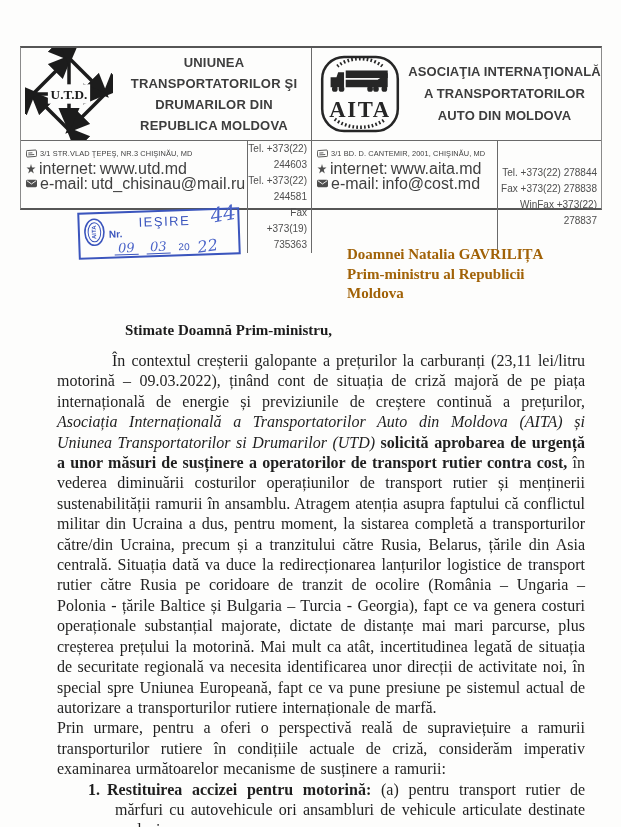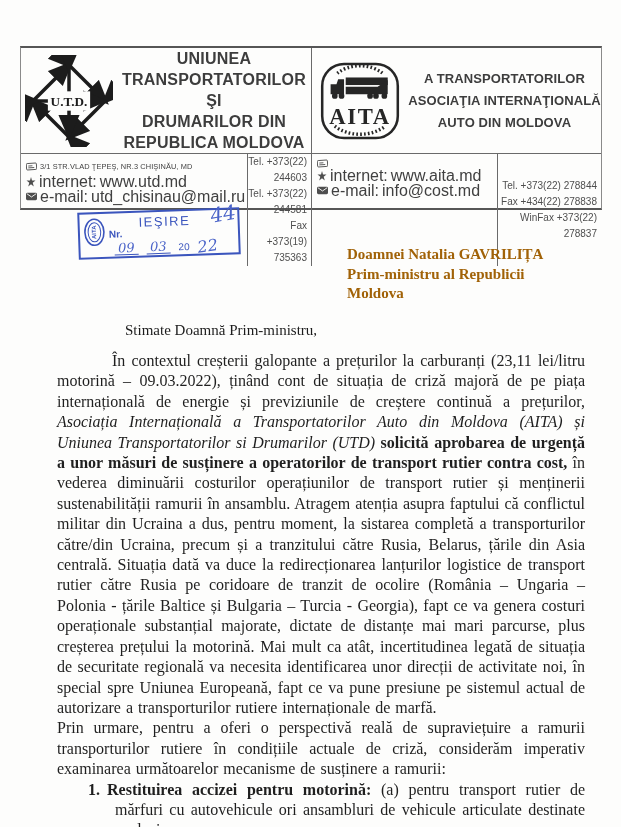--- a/index.html
+++ b/index.html
@@ -19,21 +19,21 @@
   .lh-row-top{display:flex;height:109px;border-bottom:1.5px solid #6a6a6a;}
   .lh-row-bottom{display:flex;flex:1;}
   .lh-half{width:290px;display:flex;box-sizing:border-box;}
   .lh-half.right{border-left:1.5px solid #6a6a6a;}
   .org-logo{width:96px;display:flex;align-items:center;justify-content:center;}
   .org-logo svg{display:block;}
   .org-name{
     flex:1;display:flex;flex-direction:column;align-items:center;justify-content:center;
     font-weight:bold;color:#3d3d3d;text-align:center;
   }
-  .org-name.utd{font-size:16px;line-height:21px;letter-spacing:.2px;}
+  .org-name.utd{font-size:13px;line-height:21px;letter-spacing:.2px;}
   .org-name.aita{font-size:13px;line-height:22px;letter-spacing:.1px;}
   .contact-block{
     flex:1;padding:5px 2px 2px 5px;box-sizing:border-box;color:#404040;
   }
   .contact-line{display:flex;align-items:center;gap:3px;line-height:15px;white-space:nowrap;}
   .contact-line .addr{font-size:7.4px;letter-spacing:.1px;}
   .contact-line .val{font-size:16px;}
   .phone-block{
     width:106px;box-sizing:border-box;border-left:1.2px solid #6a6a6a;
     display:flex;flex-direction:column;justify-content:center;
@@ -57,21 +57,21 @@
   .stamp .daterow{position:absolute;left:34px;bottom:1px;display:flex;align-items:flex-end;gap:8px;}
   .stamp .slot{display:inline-block;min-width:24px;text-align:center;border-bottom:1.5px solid #3b55bd;font-size:13px;line-height:13px;}
   .stamp .yr-print{font-size:10px;line-height:12px;}
   .stamp .yr-hand{font-size:16px;line-height:13px;transform:rotate(-6deg);}
   
   .addressee{
     position:absolute;left:347px;top:245px;font-weight:bold;
     font-size:15px;line-height:19.5px;color:#a16207;
   }
   .salutation{
-    position:absolute;left:125px;top:322px;font-weight:normal;font-size:15px;color:#1c1c1c;
+    position:absolute;left:125px;top:322px;font-weight:bold;font-size:15px;color:#1c1c1c;
   }
   .body-text{
     position:absolute;left:57px;top:351px;width:528px;
     font-size:16px;line-height:20.4px;text-align:justify;color:#1f1f1f;
     word-spacing:1px;
   }
   .body-text p{margin:0;}
   .indent{text-indent:55px;}
   .bold{font-weight:bold;}
   .italic{font-style:italic;}
@@ -128,22 +128,22 @@
               <circle cx="20" cy="44" r="3.4"></circle>
               <circle cx="28" cy="44" r="3.4"></circle>
               <circle cx="62" cy="44" r="3.4"></circle>
               <circle cx="69" cy="44" r="3.4"></circle>
               <circle cx="79" cy="44" r="3.4"></circle>
             </g>
             <text x="50" y="77" text-anchor="middle" font-family="Liberation Serif, serif" font-size="27" font-weight="bold" letter-spacing="2" fill="#262626">AITA</text>
           </svg>
         </div>
         <div class="org-name aita">
+          <div>ASOCIAŢIA INTERNAŢIONALĂ</div>
           <div>A TRANSPORTATORILOR</div>
-          <div>ASOCIAŢIA INTERNAŢIONALĂ</div>
           <div>AUTO DIN MOLDOVA</div>
         </div>
       </div>
     </div>
 
     <div class="lh-row-bottom">
 
       <div class="lh-half left">
         <div class="contact-block">
           <div class="contact-line">
@@ -178,40 +178,41 @@
       </div>
 
       <div class="lh-half right">
         <div class="contact-block">
           <div class="contact-line">
             <svg class="mini-icon" width="11" height="9" viewBox="0 0 12 9">
               <rect x="0.5" y="1" width="11" height="7" rx="1" fill="none" stroke="#4e4e4e" transform="rotate(-4 6 4.5)"></rect>
               <line x1="2.5" y1="4" x2="7" y2="3.7" stroke="#4e4e4e"></line>
               <line x1="2.5" y1="6" x2="9" y2="5.6" stroke="#4e4e4e"></line>
             </svg>
+            <span class="addr">3/1 BD. D. CANTEMIR, 2001, CHIŞINĂU, MD</span>
           </div>
           <div class="contact-line">
             <svg class="mini-icon" width="10" height="10" viewBox="0 0 10 10">
               <path d="M5,0 L6,3.5 L9.5,3.5 L6.7,5.7 L7.8,9.5 L5,7.2 L2.2,9.5 L3.3,5.7 L0.5,3.5 L4,3.5 z" fill="#4e4e4e"></path>
             </svg>
             <span class="val">internet:</span>
             <span class="val">www.aita.md</span>
           </div>
           <div class="contact-line">
             <svg class="mini-icon" width="11" height="9" viewBox="0 0 12 9">
               <rect x="0" y="0.5" width="12" height="8" rx="1.5" fill="#4e4e4e"></rect>
               <path d="M1,1.5 L6,5 L11,1.5" fill="none" stroke="#fdfdfc" stroke-width="1"></path>
             </svg>
             <span class="val">e-mail:</span>
             <span class="val">info@cost.md</span>
           </div>
         </div>
         <div class="phone-block rt">
           <div>Tel. +373(22) 278844</div>
-          <div>Fax +434(22) 278838</div>
+          <div>Fax +373(22) 278838</div>
           <div>WinFax +373(22) 278837</div>
         </div>
       </div>
     </div>
   </div>
 
   <div class="stamp">
     <svg class="oval" width="23" height="30" viewBox="0 0 23 30">
       <ellipse cx="11.5" cy="15" rx="9.5" ry="13" fill="none" stroke="#3b55bd" stroke-width="1.6"></ellipse>
       <ellipse cx="11.5" cy="15" rx="6.3" ry="9.6" fill="none" stroke="#3b55bd" stroke-width="1"></ellipse>

